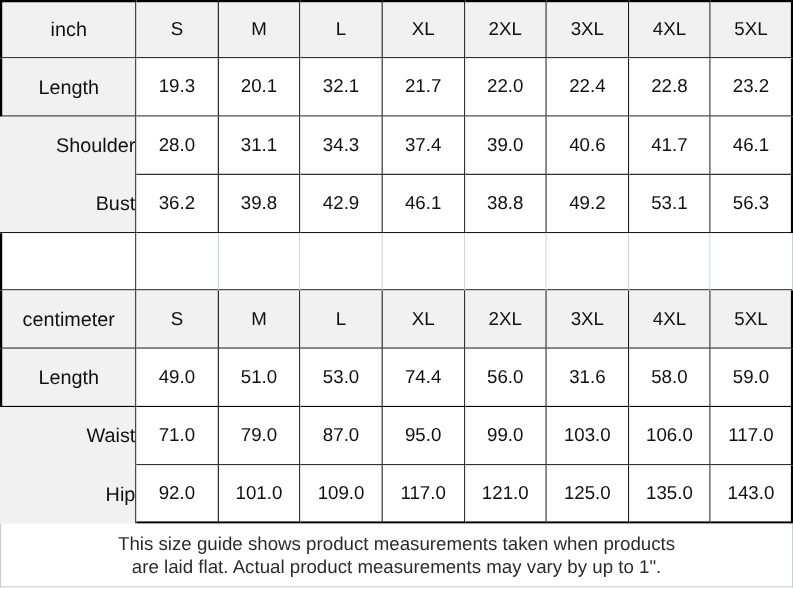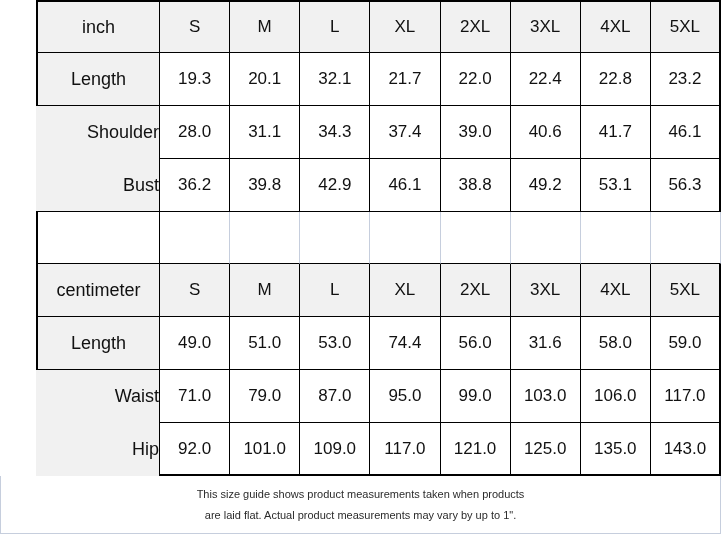--- a/index.html
+++ b/index.html
@@ -17,21 +17,20 @@
     font-family:"Liberation Sans","DejaVu Sans",sans-serif;
     color:var(--text);
     box-sizing:border-box;
     overflow:hidden;
   }
   table.size-chart{
     width:721px;
     border-collapse:separate;
     border-spacing:0;
     table-layout:fixed;
-    padding-left:36px;
   }
   col.c-label{width:124px;}
   td{
     box-sizing:border-box;
     text-align:center;
     vertical-align:middle;
     font-size:17px;
     padding:0;
     border-right:1px solid var(--grid-line);
     border-bottom:1px solid var(--grid-line);
@@ -51,21 +50,21 @@
   td.nb{border-bottom:none;}
   td.lr{border-right:1px solid var(--light-line);}
   .note{
     box-sizing:border-box;
     width:721px;height:58px;
     border-left:1px solid var(--light-line);
     border-right:1px solid var(--light-line);
     border-bottom:1px solid var(--light-line);
     display:flex;flex-direction:column;
     justify-content:center;align-items:center;
-    font-size:11px;line-height:21px;
+    font-size:17px;line-height:21px;
     color:var(--note-text);
     background:#ffffff;
   }
 </style>
 </head>
 <body>
 
 <div class="page">
   <table class="size-chart">
     <colgroup>

